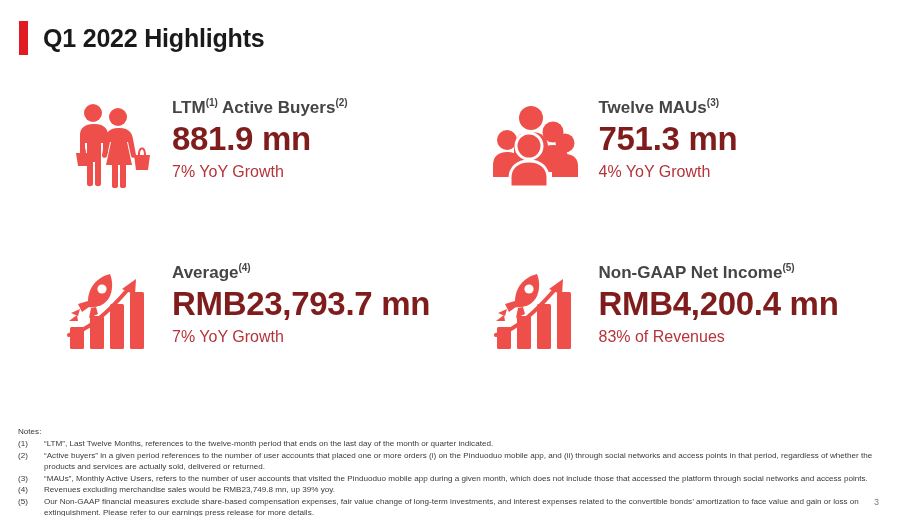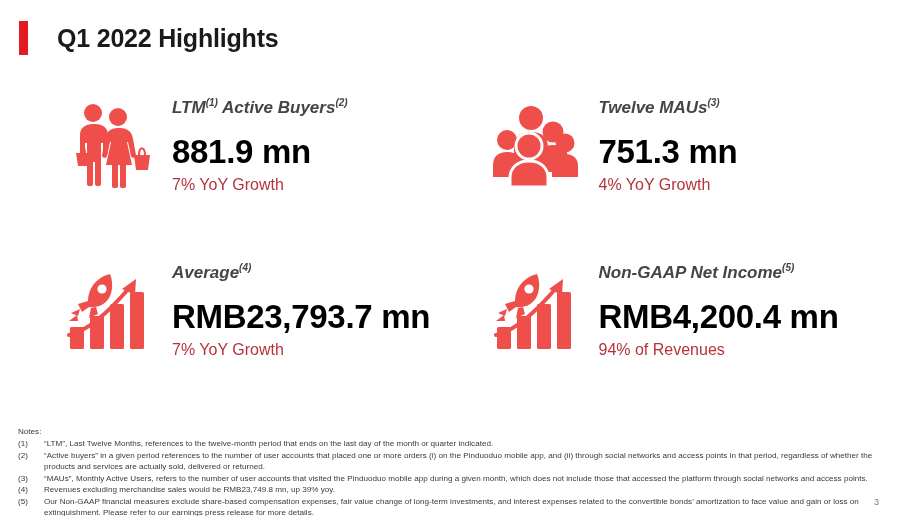--- a/index.html
+++ b/index.html
@@ -16,21 +16,20 @@
     color: #404040;
   }
 
   
   .title-row {
     position: absolute;
     left: 19px;
     top: 21px;
     display: flex;
     align-items: center;
-    gap: 14px;
   }
   .title-accent {
     width: 9px;
     height: 34px;
     background: #E01B22;
     flex: 0 0 auto;
   }
   .title-text {
     margin-left: 15px;
     font-size: 25px;
@@ -73,34 +72,33 @@
     padding-left: 14px;
     padding-top: 6px;
     min-width: 0;
   }
   .metric-label {
     font-size: 17px;
     font-weight: bold;
     color: #454545;
     line-height: 1.15;
     white-space: nowrap;
-    font-style: italic;
   }
   .metric-label sup {
     font-size: 10px;
     font-weight: bold;
     vertical-align: super;
     line-height: 0;
   }
   .metric-value {
     font-size: 33px;
     font-weight: bold;
-    color: #000000;
+    color: #7f1d1d;
     line-height: 1.22;
-    margin-top: 14px;
+    margin-top: 1px;
     white-space: nowrap;
     letter-spacing: -0.3px;
   }
   .metric-sub {
     font-size: 16px;
     font-weight: normal;
     color: #B5333A;
     line-height: 1.2;
     margin-top: 3px;
     white-space: nowrap;
@@ -260,21 +258,21 @@
             <path d="M24 40 l-10 3 4 8 7 -5 z"></path>
             <path d="M27 47 l-2 10 9 -4 -2 -7 z"></path>
             <path d="M16 48 l-9 4 7 3 z"></path>
             <path d="M13 54 l-8 6 9 0 z"></path>
           </g>
         </svg>
       </div>
       <div class="metric-body">
         <div class="metric-label"><span>Non-GAAP Net Income</span><sup>(5)</sup></div>
         <div class="metric-value">RMB4,200.4 mn</div>
-        <div class="metric-sub">94% of Revenues</div>
+        <div class="metric-sub">83% of Revenues</div>
       </div>
     </div>
   </div>
 </div>
 
 <div class="notes">
   <div class="notes-heading">Notes:</div>
 
   <div class="note-item">
     <div class="note-num">(1)</div>

